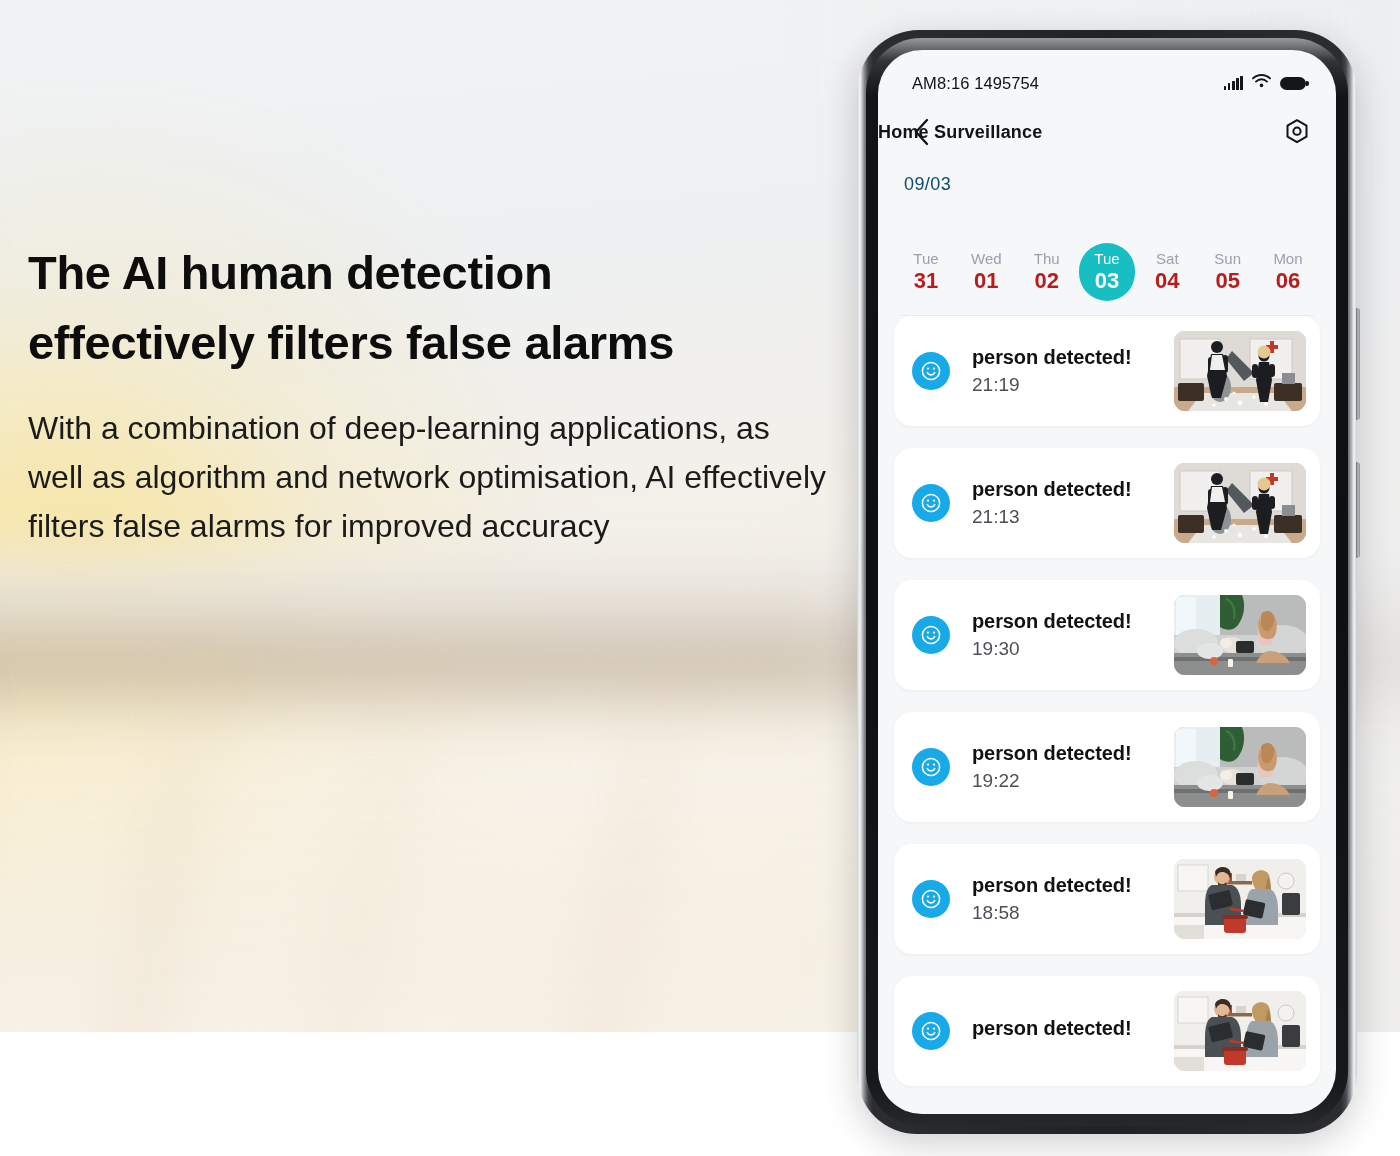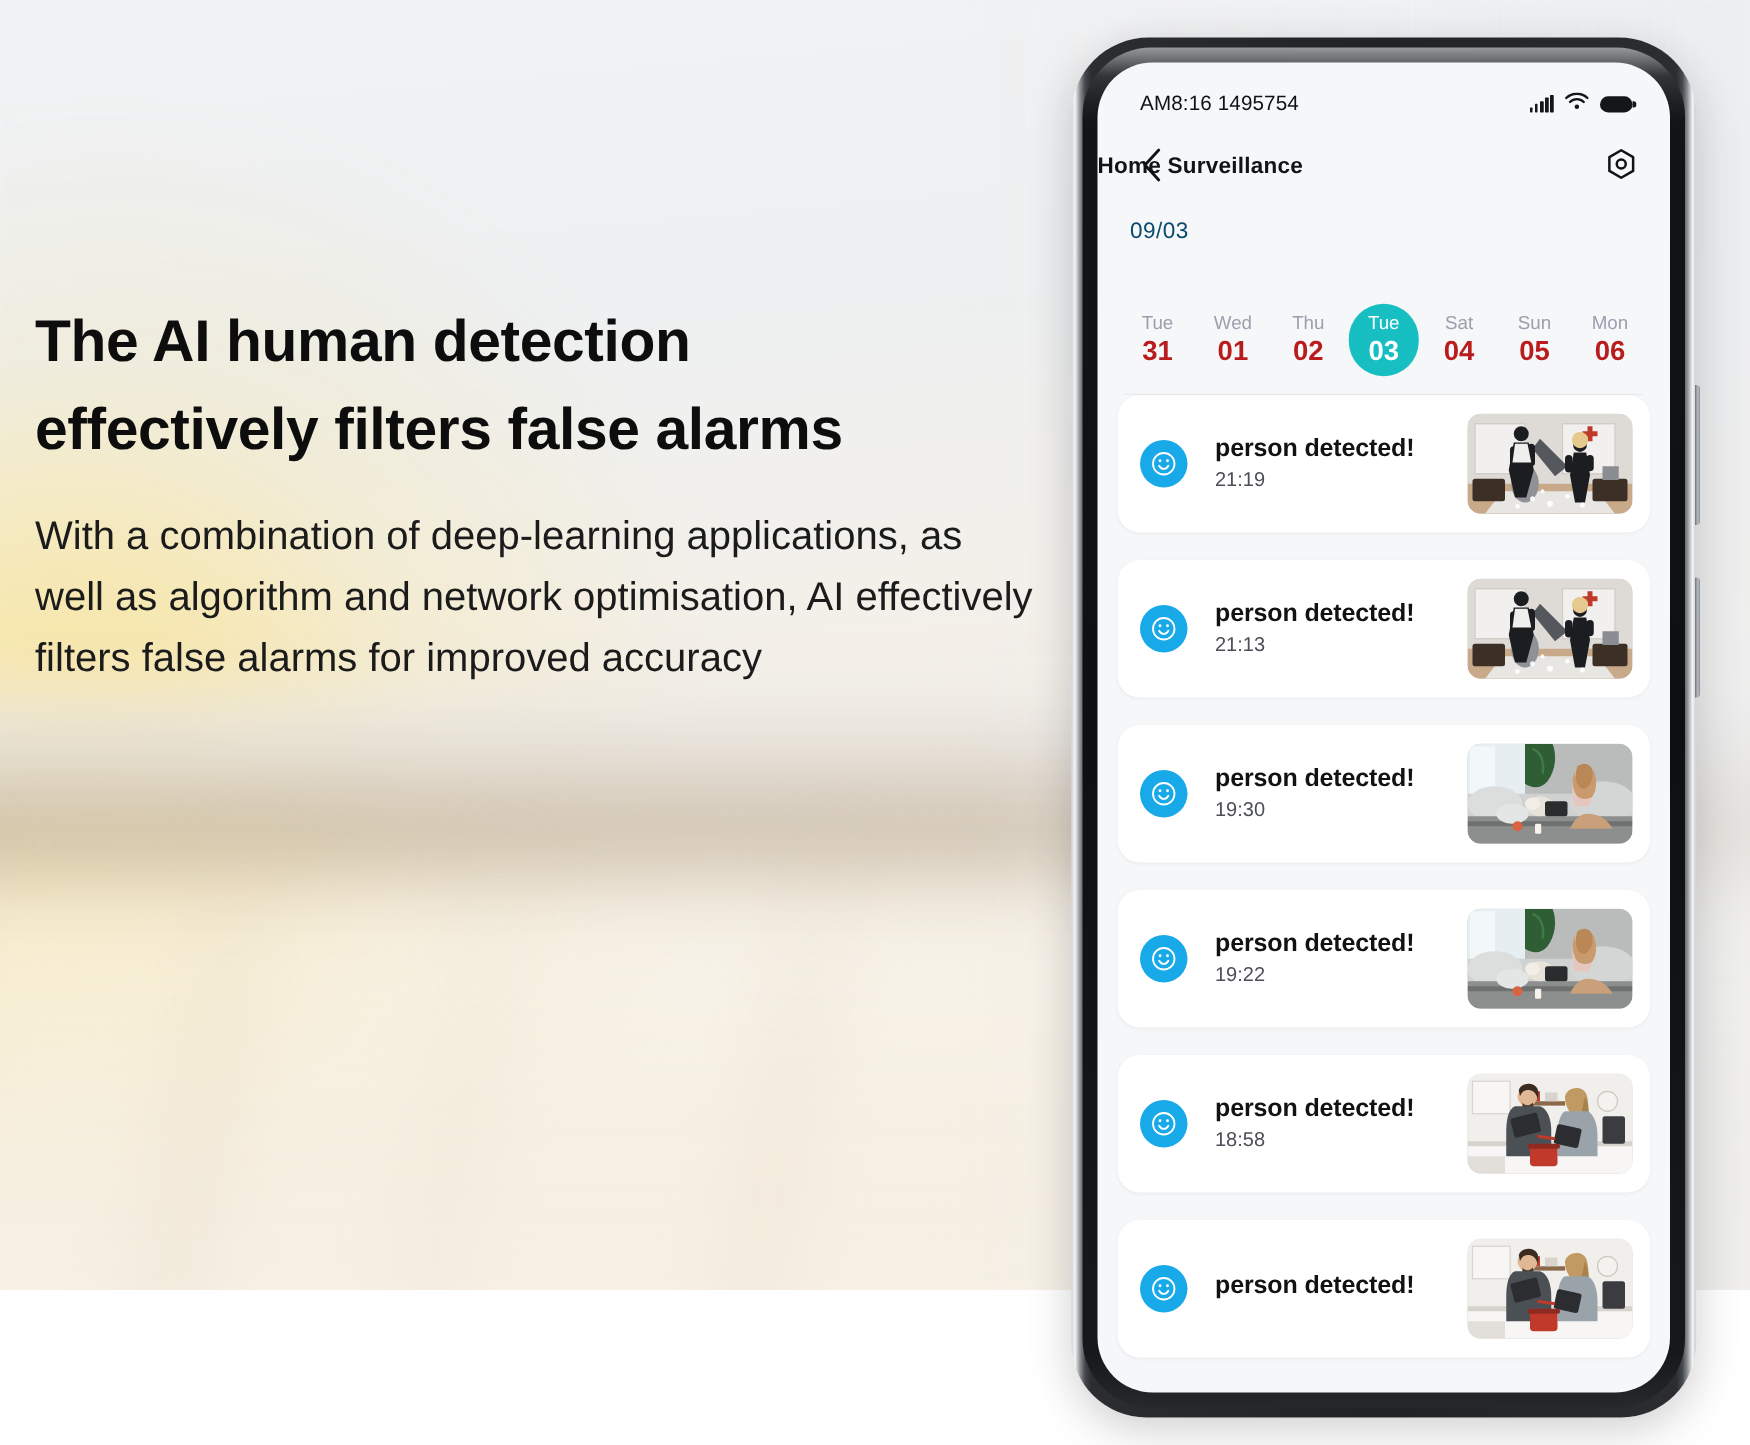--- a/index.html
+++ b/index.html
@@ -335,21 +335,21 @@
     flex-direction: column;
     gap: 5px;
   }
   .event-title {
     font-size: 20px;
     font-weight: bold;
     color: #101214;
     letter-spacing: -0.1px;
   }
   .event-time {
-    font-size: 16px;
+    font-size: 19px;
     color: #4c4f55;
     font-weight: 400;
   }
   .event-thumb {
     width: 132px; height: 80px;
     border-radius: 11px;
     overflow: hidden;
     flex: 0 0 auto;
     position: relative;
     background: #d8d9d4;

